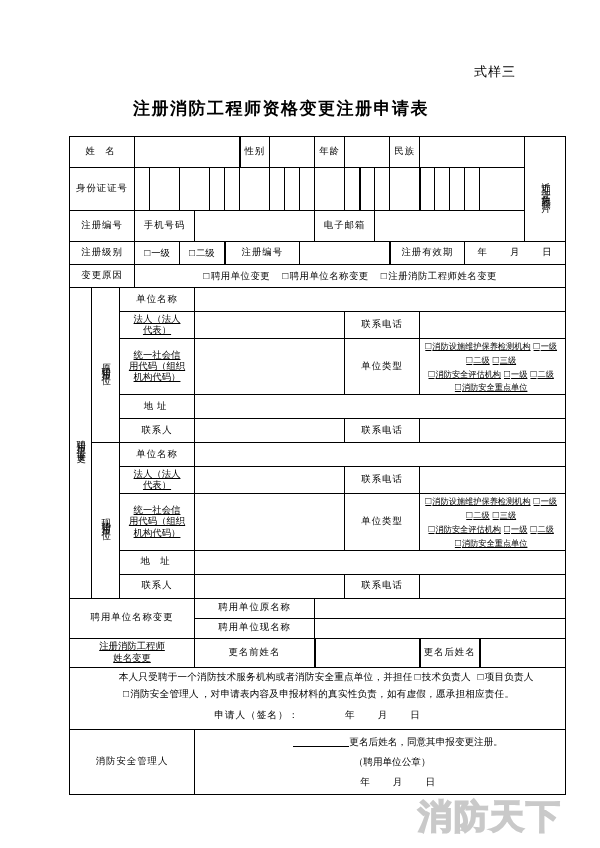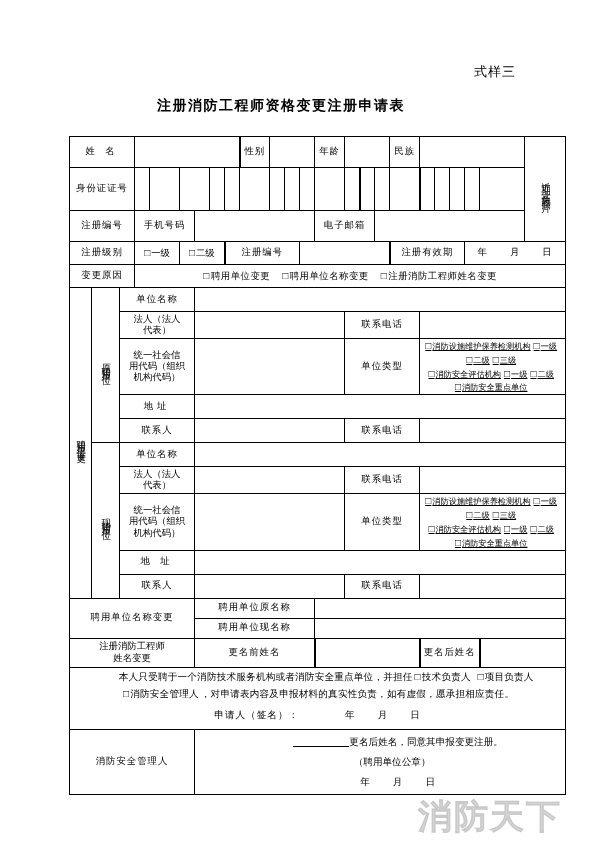--- a/index.html
+++ b/index.html
@@ -30,21 +30,21 @@
     top: 63px;
     font-size: 13px;
     letter-spacing: 1px;
     white-space: nowrap;
   }
   .form-title {
     position: absolute;
     left: 0; right: 12px;
     top: 97px;
     text-align: center;
-    font-size: 14px;
+    font-size: 17px;
     font-weight: bold;
     letter-spacing: 1.5px;
   }
 
   
   .form-table {
     position: absolute;
     left: 69px;
     top: 136px;
     width: 462px;
@@ -88,21 +88,21 @@
     font-size: 8.2px;
     line-height: 1.32;
     padding: 2px 3px;
     text-decoration: underline;
   }
   .opt-list .chk { margin-right: 3px; display: inline; }
 
   .reason-row { letter-spacing: 0.5px; }
   .reason-row .chk { margin: 0 6px; }
 
-  .wrap2 { white-space: normal; line-height: 1.2; letter-spacing: 0px; }
+  .wrap2 { white-space: normal; line-height: 1.2; letter-spacing: 0px; text-decoration: underline; }
 
   
   .decl {
     text-align: left;
     padding: 7px 9px 4px 9px;
     line-height: 1.75;
     font-size: 9.6px;
     letter-spacing: 0.2px;
   }
   .decl p { margin: 0; text-indent: 2em; }
@@ -125,21 +125,21 @@
   .opinion .ul { display: inline-block; width: 56px; border-bottom: 1px solid #000; vertical-align: -2px;}
   .opinion .l2 { text-align: center; padding-left: 24px; }
   .opinion .l3 { text-align: center; padding-left: 36px; letter-spacing: 1px;}
 
   
   .watermark {
     position: absolute;
     right: 12px;
     bottom: 8px;
     font-size: 34px;
-    font-weight: normal;
+    font-weight: bold;
     letter-spacing: 2px;
     color: rgba(255,255,255,0);
     -webkit-text-stroke: 1.6px #c9c9c9;
     text-shadow: 0 0 1px #d8d8d8;
     font-family: "DejaVu Sans", sans-serif;
     user-select: none;
   }
 </style>
 </head>
 <body>

